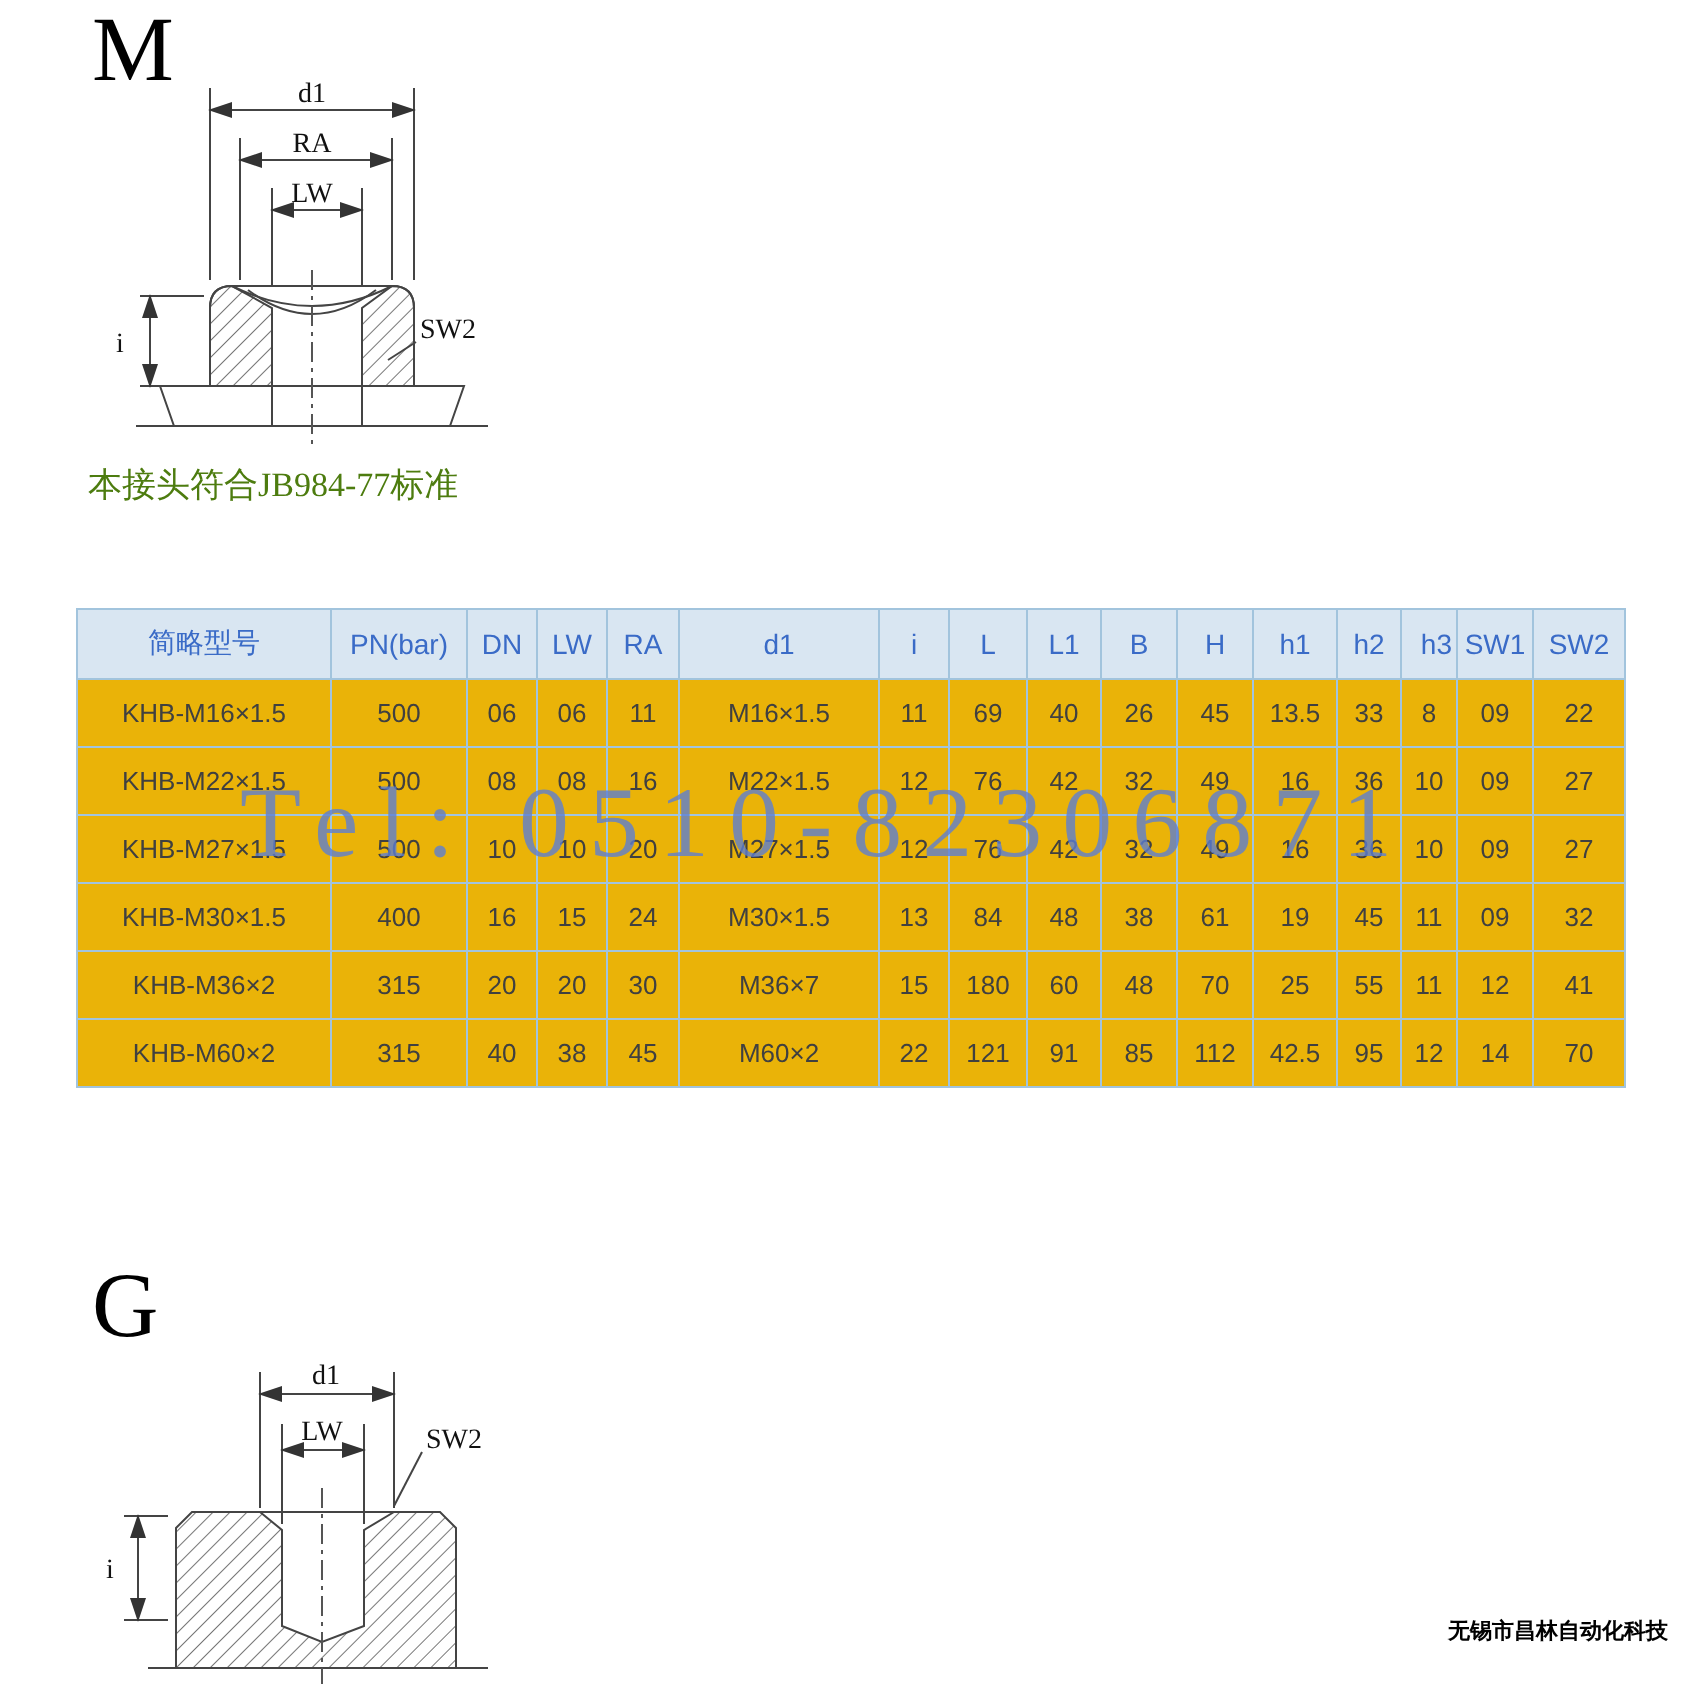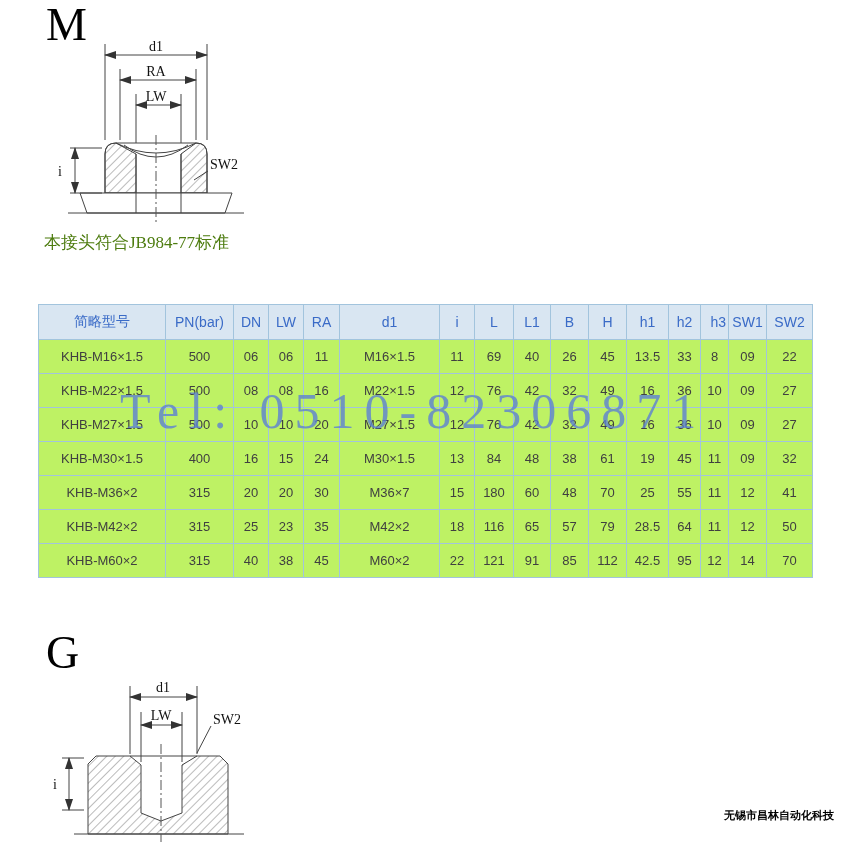--- a/index.html
+++ b/index.html
@@ -11,21 +11,21 @@
   #label-m { left:46px; top:2px; }
   #label-g { left:46px; top:630px; }
 
   .caption { position:absolute; left:44px; top:231px; font-family:"Liberation Serif", serif; font-size:17px; color:#4d7c0f; }
 
   .diagram { position:absolute; }
   #diagram-m { left:50px; top:30px; }
   #diagram-g { left:50px; top:668px; }
   svg text { font-family:"Liberation Serif", serif; font-size:14px; fill:#111; }
 
-  .spec-table { position:absolute; left:38px; top:304px; width:774px; border-collapse:collapse; table-layout:fixed; background:#bef264; z-index:1;padding-left:19px; }
+  .spec-table { position:absolute; left:38px; top:304px; width:774px; border-collapse:collapse; table-layout:fixed; background:#eab308; z-index:1;padding-left:19px; }
   .spec-table th, .spec-table td { border:1px solid #a2c4dd; text-align:center; vertical-align:middle; padding:0 2px; overflow:hidden; white-space:nowrap; }
   .spec-table th { background:#d9e6f2; color:#3a6bc7; font-size:14px; font-weight:normal; height:35px; }
   .spec-table td { color:#404040; font-size:13px; height:34px; }
 
   .watermark { position:absolute; font-family:"Liberation Serif", serif; font-size:50px; letter-spacing:10px; color:#5b7ed6; opacity:0.78; white-space:nowrap; pointer-events:none; z-index:3; line-height:1; }
   #wm-tel { left:120px; top:386px; }
   #wm-fax { left:104px; top:486px; }
 
   .footer { position:absolute; right:16px; top:808px; font-size:11px; font-weight:bold; color:#000; z-index:2; }
 </style>
@@ -192,38 +192,20 @@
           <td>60</td>
           <td>48</td>
           <td>70</td>
           <td>25</td>
           <td>55</td>
           <td>11</td>
           <td>12</td>
           <td>41</td>
         </tr>
         <tr>
-          <td>KHB-M42×2</td>
-          <td>315</td>
-          <td>25</td>
-          <td>23</td>
-          <td>35</td>
-          <td>M42×2</td>
-          <td>18</td>
-          <td>116</td>
-          <td>65</td>
-          <td>57</td>
-          <td>79</td>
-          <td>28.5</td>
-          <td>64</td>
-          <td>11</td>
-          <td>12</td>
-          <td>50</td>
-        </tr>
-        <tr>
           <td>KHB-M60×2</td>
           <td>315</td>
           <td>40</td>
           <td>38</td>
           <td>45</td>
           <td>M60×2</td>
           <td>22</td>
           <td>121</td>
           <td>91</td>
           <td>85</td>

